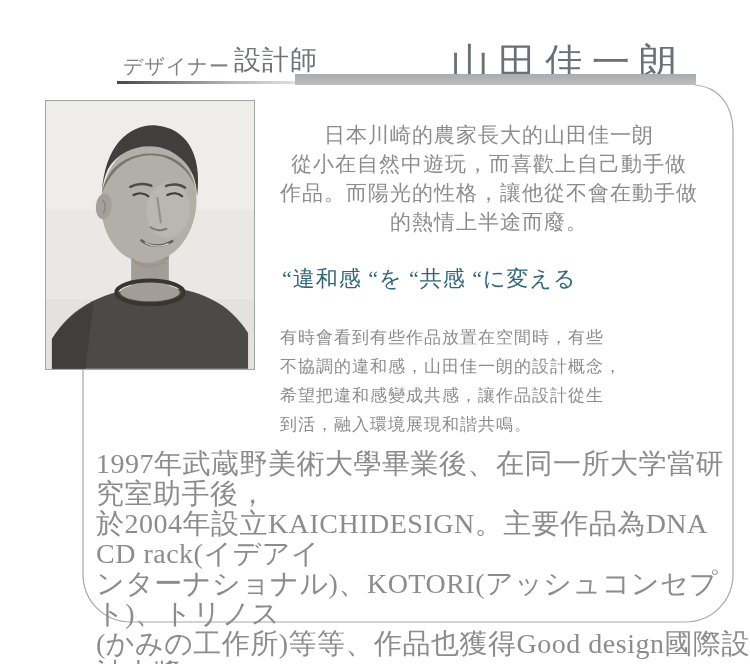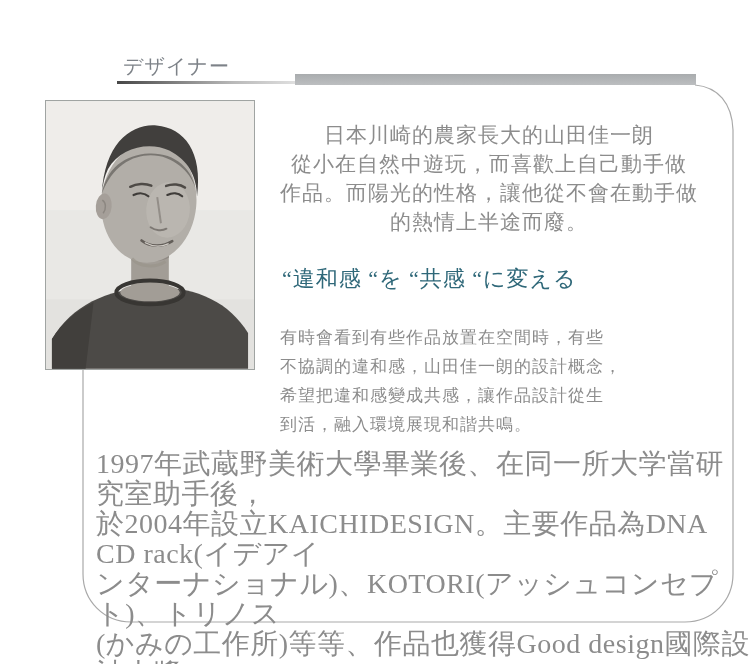--- a/index.html
+++ b/index.html
@@ -62,20 +62,22 @@
 <div class="page">
 
   <svg class="frame-svg" viewBox="0 0 750 664" xmlns="http://www.w3.org/2000/svg" aria-hidden="true">
     <path d="M 695 85 C 718 87 732 103 733 130
              L 733 574 C 733 601 712 622 685 622
              L 131 622 C 104 622 83 601 83 574
              L 83 100" fill="none" stroke="#a9a9a9" stroke-width="1.2"></path>
   </svg>
 
   <span class="title-small">デザイナー</span>
+  <span class="title-medium">設計師</span>
+  <span class="title-name">山田佳一朗</span>
   <div class="underline-thin"></div>
   <div class="underline-thick"></div>
 
   <div class="portrait">
     <svg viewBox="0 0 210 270" xmlns="http://www.w3.org/2000/svg" aria-hidden="true">
       <rect x="0" y="0" width="210" height="270" fill="#e9e8e5"></rect>
       <rect x="0" y="0" width="210" height="110" fill="#f1f0ed" opacity="0.7"></rect>
       <rect x="0" y="200" width="210" height="70" fill="#dedcd9" opacity="0.5"></rect>
 
       <path d="M86 140 L86 196 A 19 11 0 0 0 124 196 L124 140 Z" fill="#a29d96"></path>

